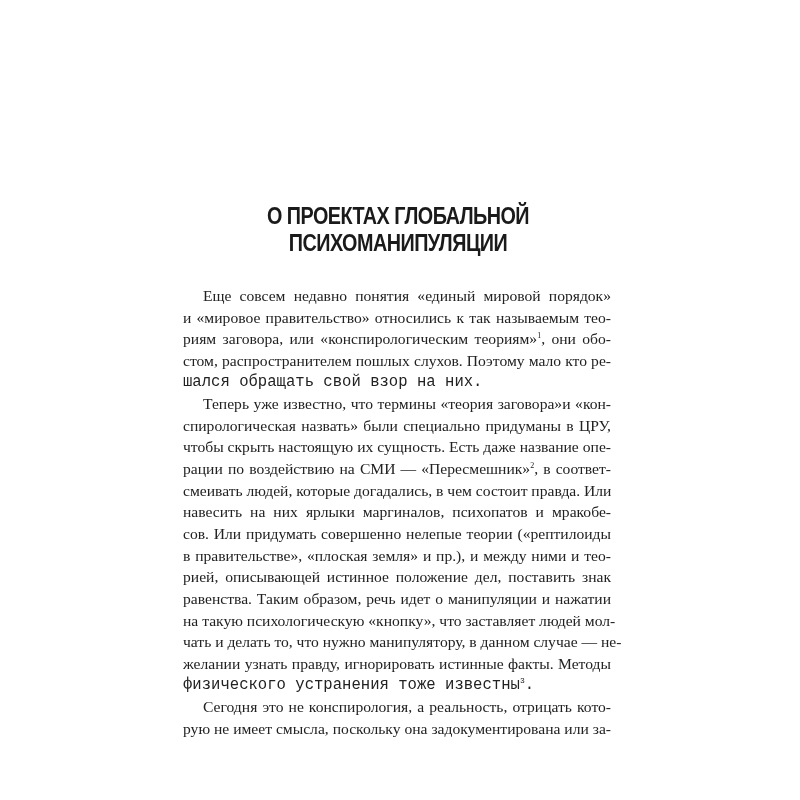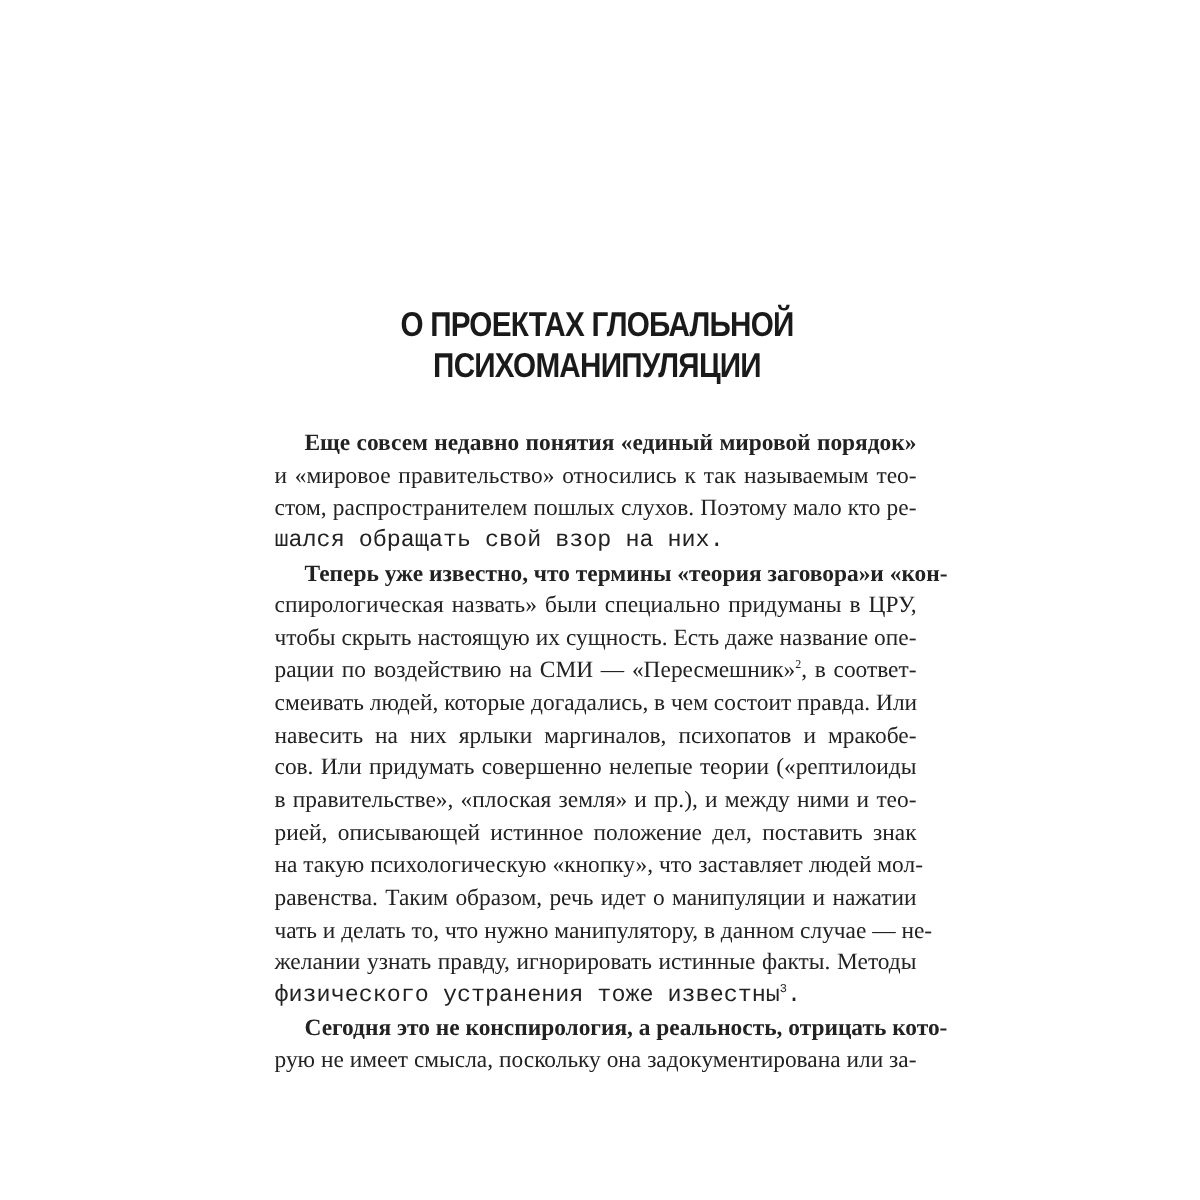--- a/index.html
+++ b/index.html
@@ -47,21 +47,21 @@
       line-height: 21.65px;
       color: #222222;
     }
     .line {
       display: block;
       white-space: nowrap;
       text-align: justify;
       text-align-last: justify;
       height: 21.65px;
     }
-    .line.indent { padding-left: 20px; font-weight: bold; }
+    .line.indent { padding-left: 20px; }
     .line.last { text-align-last: left; font-family: Liberation Mono, monospace; }
     sup {
       font-size: 8px;
       line-height: 0;
       vertical-align: 6px;
     }
   </style>
 </head>
 <body>
 
@@ -69,34 +69,35 @@
 
   <h1 class="chapter-title">
     <span>О ПРОЕКТАХ ГЛОБАЛЬНОЙ</span>
     <span>ПСИХОМАНИПУЛЯЦИИ</span>
   </h1>
 
   <div class="body-text">
 
     <span class="line indent">Еще совсем недавно понятия «единый мировой порядок»</span>
     <span class="line">и «мировое правительство» относились к так называемым тео-</span>
+    <span class="line"><span>риям заговора, или «конспирологическим теориям»</span><sup>1</sup><span>, они обо-</span></span>
     <span class="line">стом, распространителем пошлых слухов. Поэтому мало кто ре-</span>
     <span class="line last">шался обращать свой взор на них.</span>
 
     <span class="line indent">Теперь уже известно, что термины «теория заговора»и «кон-</span>
     <span class="line">спирологическая назвать» были специально придуманы в ЦРУ,</span>
     <span class="line">чтобы скрыть настоящую их сущность. Есть даже название опе-</span>
     <span class="line"><span>рации по воздействию на СМИ — «Пересмешник»</span><sup>2</sup><span>, в соответ-</span></span>
     <span class="line">смеивать людей, которые догадались, в чем состоит правда. Или</span>
     <span class="line">навесить на них ярлыки маргиналов, психопатов и мракобе-</span>
     <span class="line">сов. Или придумать совершенно нелепые теории («рептилоиды</span>
     <span class="line">в правительстве», «плоская земля» и пр.), и между ними и тео-</span>
     <span class="line">рией, описывающей истинное положение дел, поставить знак</span>
+    <span class="line">равенства. Таким образом, речь идет о манипуляции и нажатии</span>
     <span class="line">на такую психологическую «кнопку», что заставляет людей мол-</span>
-    <span class="line">равенства. Таким образом, речь идет о манипуляции и нажатии</span>
     <span class="line">чать и делать то, что нужно манипулятору, в данном случае — не-</span>
     <span class="line">желании узнать правду, игнорировать истинные факты. Методы</span>
     <span class="line last"><span>физического устранения тоже известны</span><sup>3</sup><span>.</span></span>
 
     <span class="line indent">Сегодня это не конспирология, а реальность, отрицать кото-</span>
     <span class="line">рую не имеет смысла, поскольку она задокументирована или за-</span>
   </div>
 
 </div>
 

